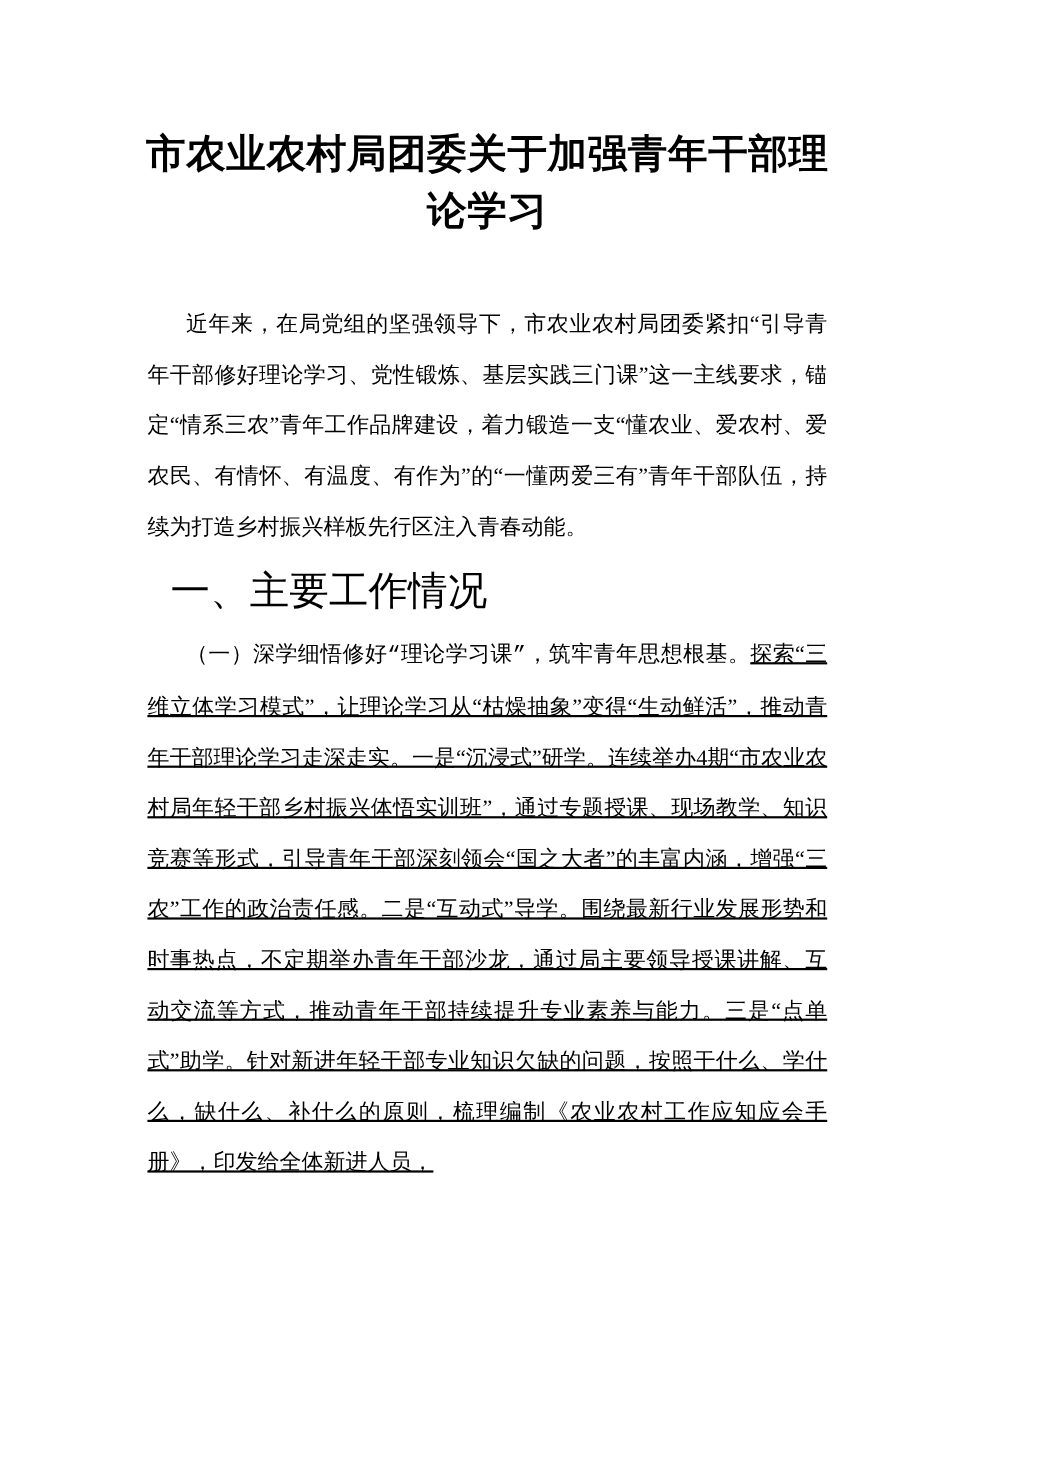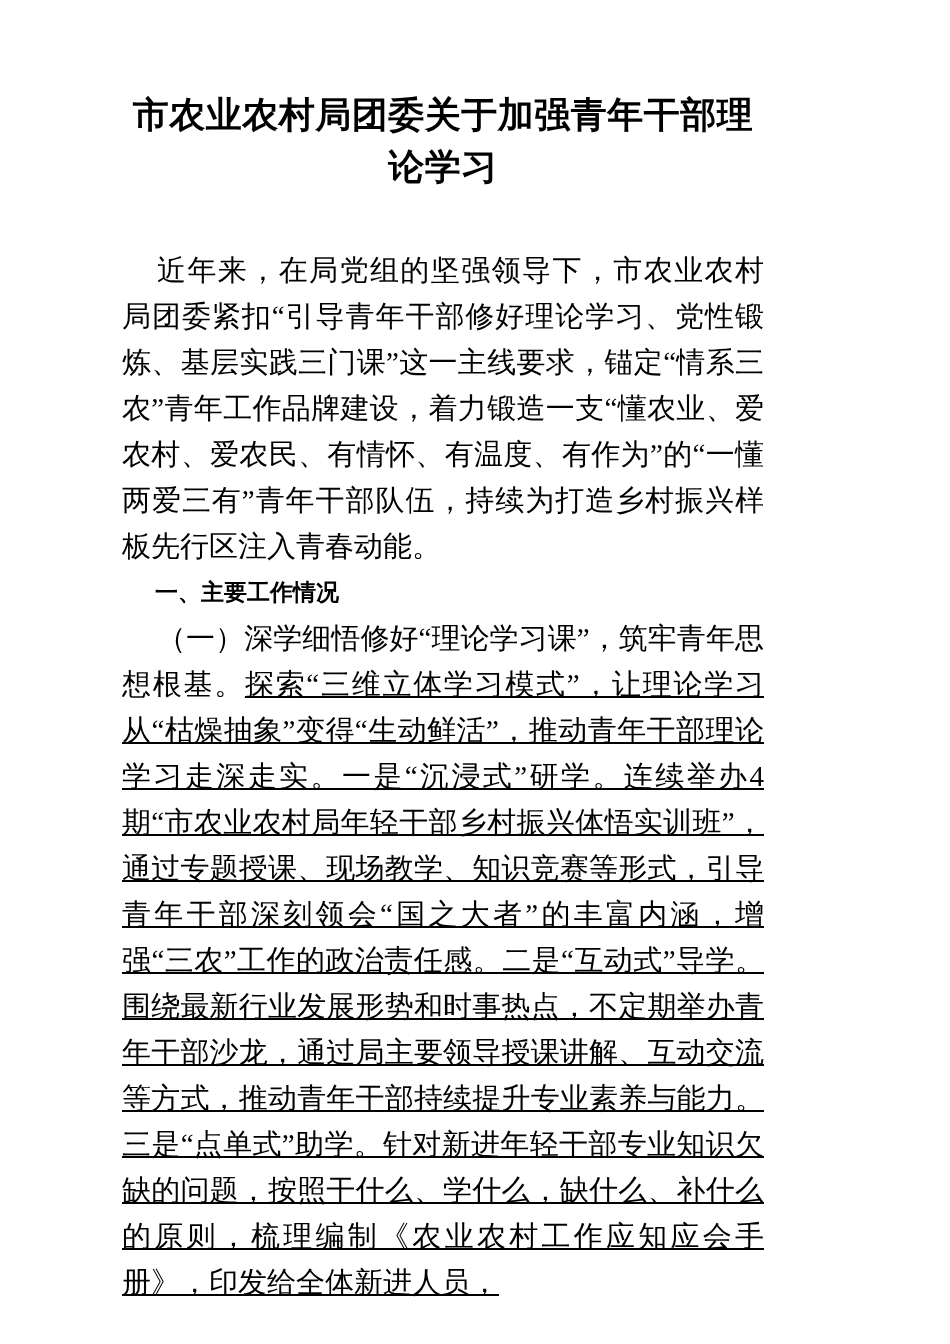--- a/index.html
+++ b/index.html
@@ -7,56 +7,56 @@
     padding: 0;
     background: #ffffff;
   }
   .page {
     position: relative;
     width: 862px;
     height: 1344px;
     background: #ffffff;
     color: #000000;
     box-sizing: border-box;
-    padding: 89px 98px 0 122px;
+    padding: 114px 98px 0 122px;
     overflow: hidden;
     font-family: "Liberation Serif", "DejaVu Serif", serif;
   }
   .doc-title {
     margin: 0 0 54px 0;
     font-size: 36px;
     line-height: 52px;
     font-weight: bold;
     text-align: center;
     letter-spacing: 0.5px;
   }
   .title-line {
     display: block;
   }
   .body-para {
-    margin: 0;
-    font-size: 29px;
+    margin: 12px;
+    font-size: 20px;
     line-height: 46px;
     text-align: justify;
     text-justify: inter-character;
     text-indent: 35px;
     letter-spacing: 0;
   }
   .section-heading {
     margin: 0;
-    font-size: 23px;
+    font-size: 36px;
     line-height: 46px;
-    font-weight: bold;
+    font-weight: normal;
     text-indent: 33px;
     text-align: left;
     font-family: "Liberation Sans", "DejaVu Sans", sans-serif;
   }
   .run-kaiti {
     
-    font-family: Liberation Serif, serif;
+    font-family: Liberation Mono, monospace;
   }
   .run-fangsong {
     font-family: "Liberation Serif", "DejaVu Serif", serif;
     text-decoration: underline;
   }
 </style>
 </head>
 <body>
 
 <div class="page">

